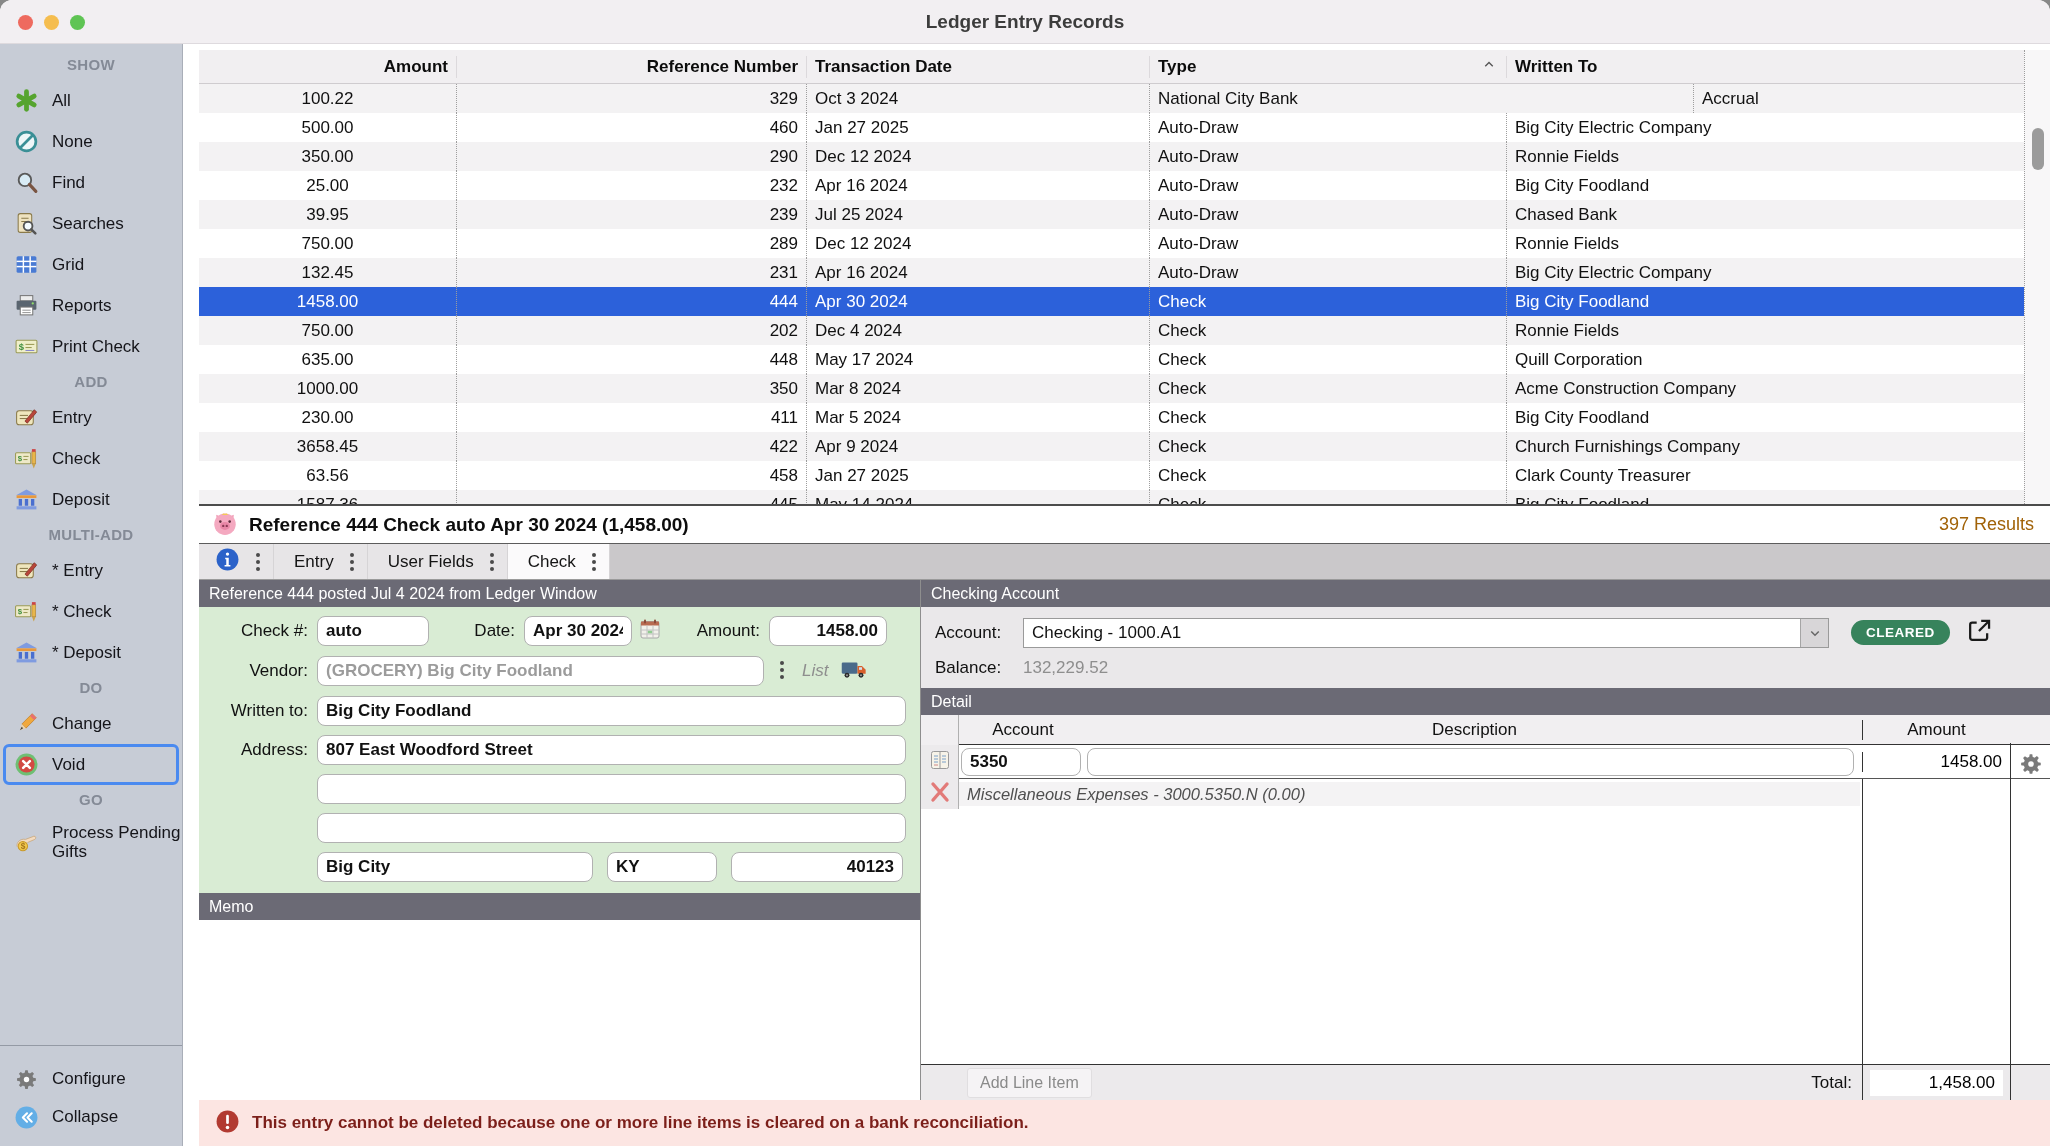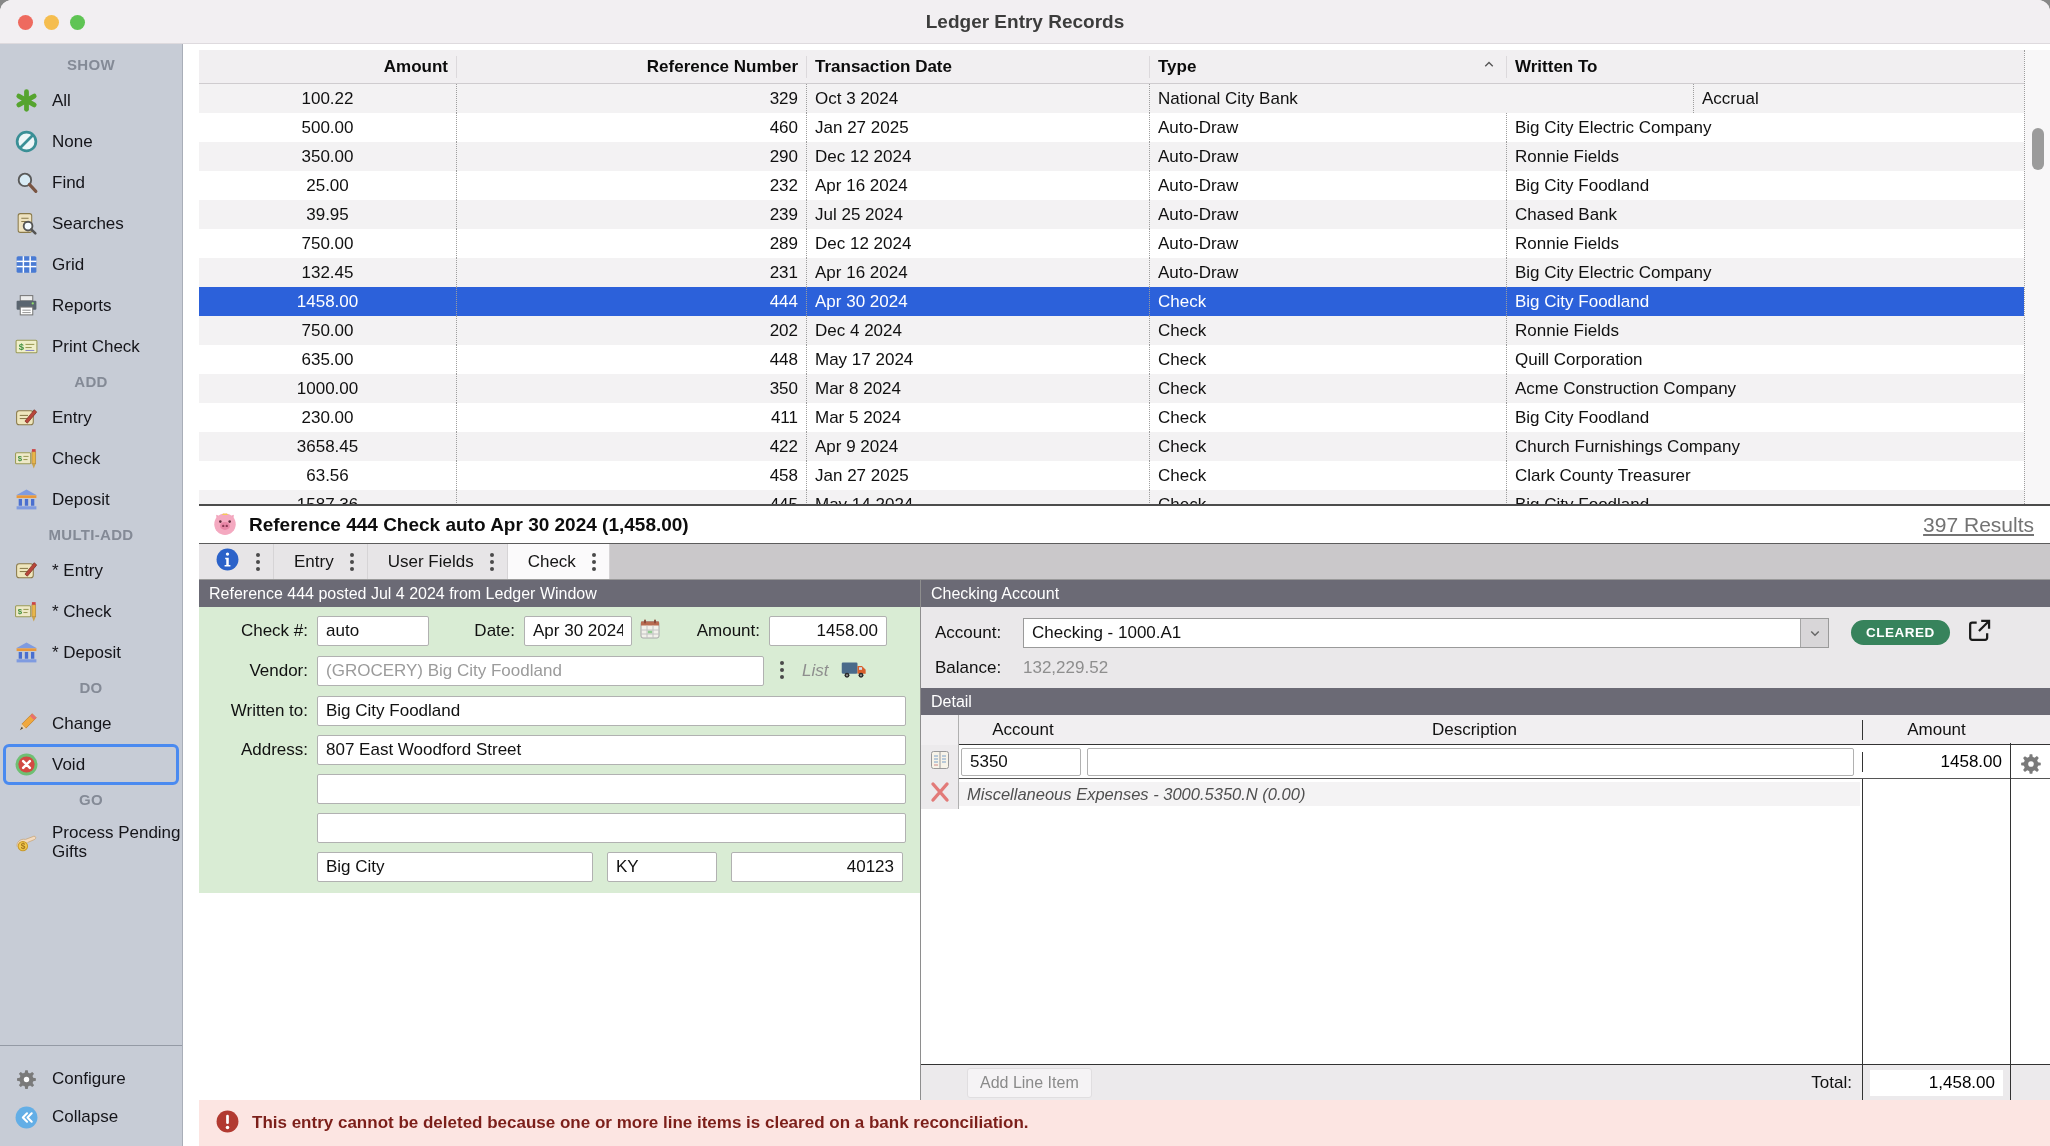--- a/index.html
+++ b/index.html
@@ -50,41 +50,41 @@
   .trow .tc:first-child { border-left:none; }
   .t-amount{width:257px; text-align:center;} .t-ref{width:350px; text-align:right;}
   .t-date{width:343px;} .t-type{width:357px;} .t-written{flex:1;}
   .vscroll { position:absolute; right:0; top:6px; bottom:0; width:26px; background:#f8f7f8; border-left:1px dotted #9d9d9d; }
   .vscroll .thumb { position:absolute; left:7px; top:78px; width:12px; height:42px; border-radius:6px; background:#9b9b9b; }
 
   
   .results-bar { height:40px; background:#fff; border-top:2px solid #4c4c4c; border-bottom:1px solid #5c5c5c; display:flex; align-items:center; padding:0 16px 0 12px; gap:10px; }
   .results-bar .icon svg { width:28px; height:28px; }
   .results-title { font-weight:bold; font-size:19px; color:#0d0d0d; }
-  .results-count { margin-left:auto; font-size:21px; color:#737373;text-decoration:underline; }
+  .results-count { margin-left:auto; font-size:18px; color:#a16207; }
 
   
   .tabstrip { height:36px; background:#cac8ca; display:flex; align-items:stretch; border-bottom:1px solid #9a9a9a; }
   .tabseg { background:#e7e5e7; display:flex; align-items:center; padding:0 13px 0 20px; gap:16px; border-right:1px solid #d6d4d6; }
   .tabseg.info-seg { padding:0 13px 0 16px; }
   .tabseg.active { background:#fbfafb; }
   .tab-label { font-size:17px; color:#141414; }
   .info-seg .icon svg { width:25px; height:25px; }
   .vdots { width:4px; height:4px; border-radius:50%; background:#4a4a4a; box-shadow:0 7px 0 #4a4a4a, 0 14px 0 #4a4a4a; margin-top:-14px; }
   .vdots.big { margin-top:-16px; }
 
   
   .panels { flex:1; display:flex; min-height:0; }
   .panel-header { height:27px; background:#6b6a75; color:#fff; font-size:16px; line-height:27px; padding-left:10px; flex-shrink:0; }
   .left-panel { width:722px; border-right:1px solid #8e8e8e; display:flex; flex-direction:column; flex-shrink:0; }
   .form-green { background:#d9ecd4; padding:9px 14px 11px 0; display:flex; flex-direction:column; gap:9px; }
   .frow { display:flex; align-items:center; }
   .lbl { font-size:17px; color:#111; text-align:right; }
   .w-lbl { width:118px; padding-right:9px; flex-shrink:0; }
-  .inp { height:30px; background:#fff; border:1px solid #b1b1b1; border-radius:2px; font-size:17px; padding:0 8px; font-family:inherit; color:#111; }
+  .inp { height:30px; background:#fff; border:1px solid #b1b1b1; border-radius:8px; font-size:17px; padding:0 8px; font-family:inherit; color:#111;font-weight:bold; }
   .num { text-align:right; }
   .gray-text { color:#9b9b9b; }
   .cal-icon { margin-left:6px; } .cal-icon svg { width:24px; height:24px; }
   .list-label { font-size:17px; color:#8e8e8e; margin-left:18px;font-style:italic; }
   .truck-icon { margin-left:12px; } .truck-icon svg { width:28px; height:28px; }
   .memo-body { flex:1; background:#fff; }
 
   
   .right-panel { flex:1; background:#eae8ea; display:flex; flex-direction:column; min-width:0; }
   .acct-row { display:flex; align-items:center; padding:10px 14px 4px; gap:0; }
@@ -600,20 +600,21 @@
               <span class="w-lbl"></span>
               <input class="inp" style="width: 590px;" readonly="" value="">
             </div>
             <div class="frow">
               <span class="w-lbl"></span>
               <input class="inp" style="width: 276px;" readonly="" value="Big City">
               <input class="inp" style="width: 110px; margin-left: 14px;" readonly="" value="KY">
               <input class="inp num" style="width: 172px; margin-left: 14px;" readonly="" value="40123">
             </div>
           </div>
+          <div class="panel-header">Memo</div>
           <div class="memo-body"></div>
         </div>
 
         <div class="right-panel">
           <div class="panel-header">Checking Account</div>
           <div class="acct-row">
             <span class="acct-lbl">Account:</span>
             <div class="select">
               <span class="sel-text">Checking - 1000.A1</span>
               <span class="sel-btn">

